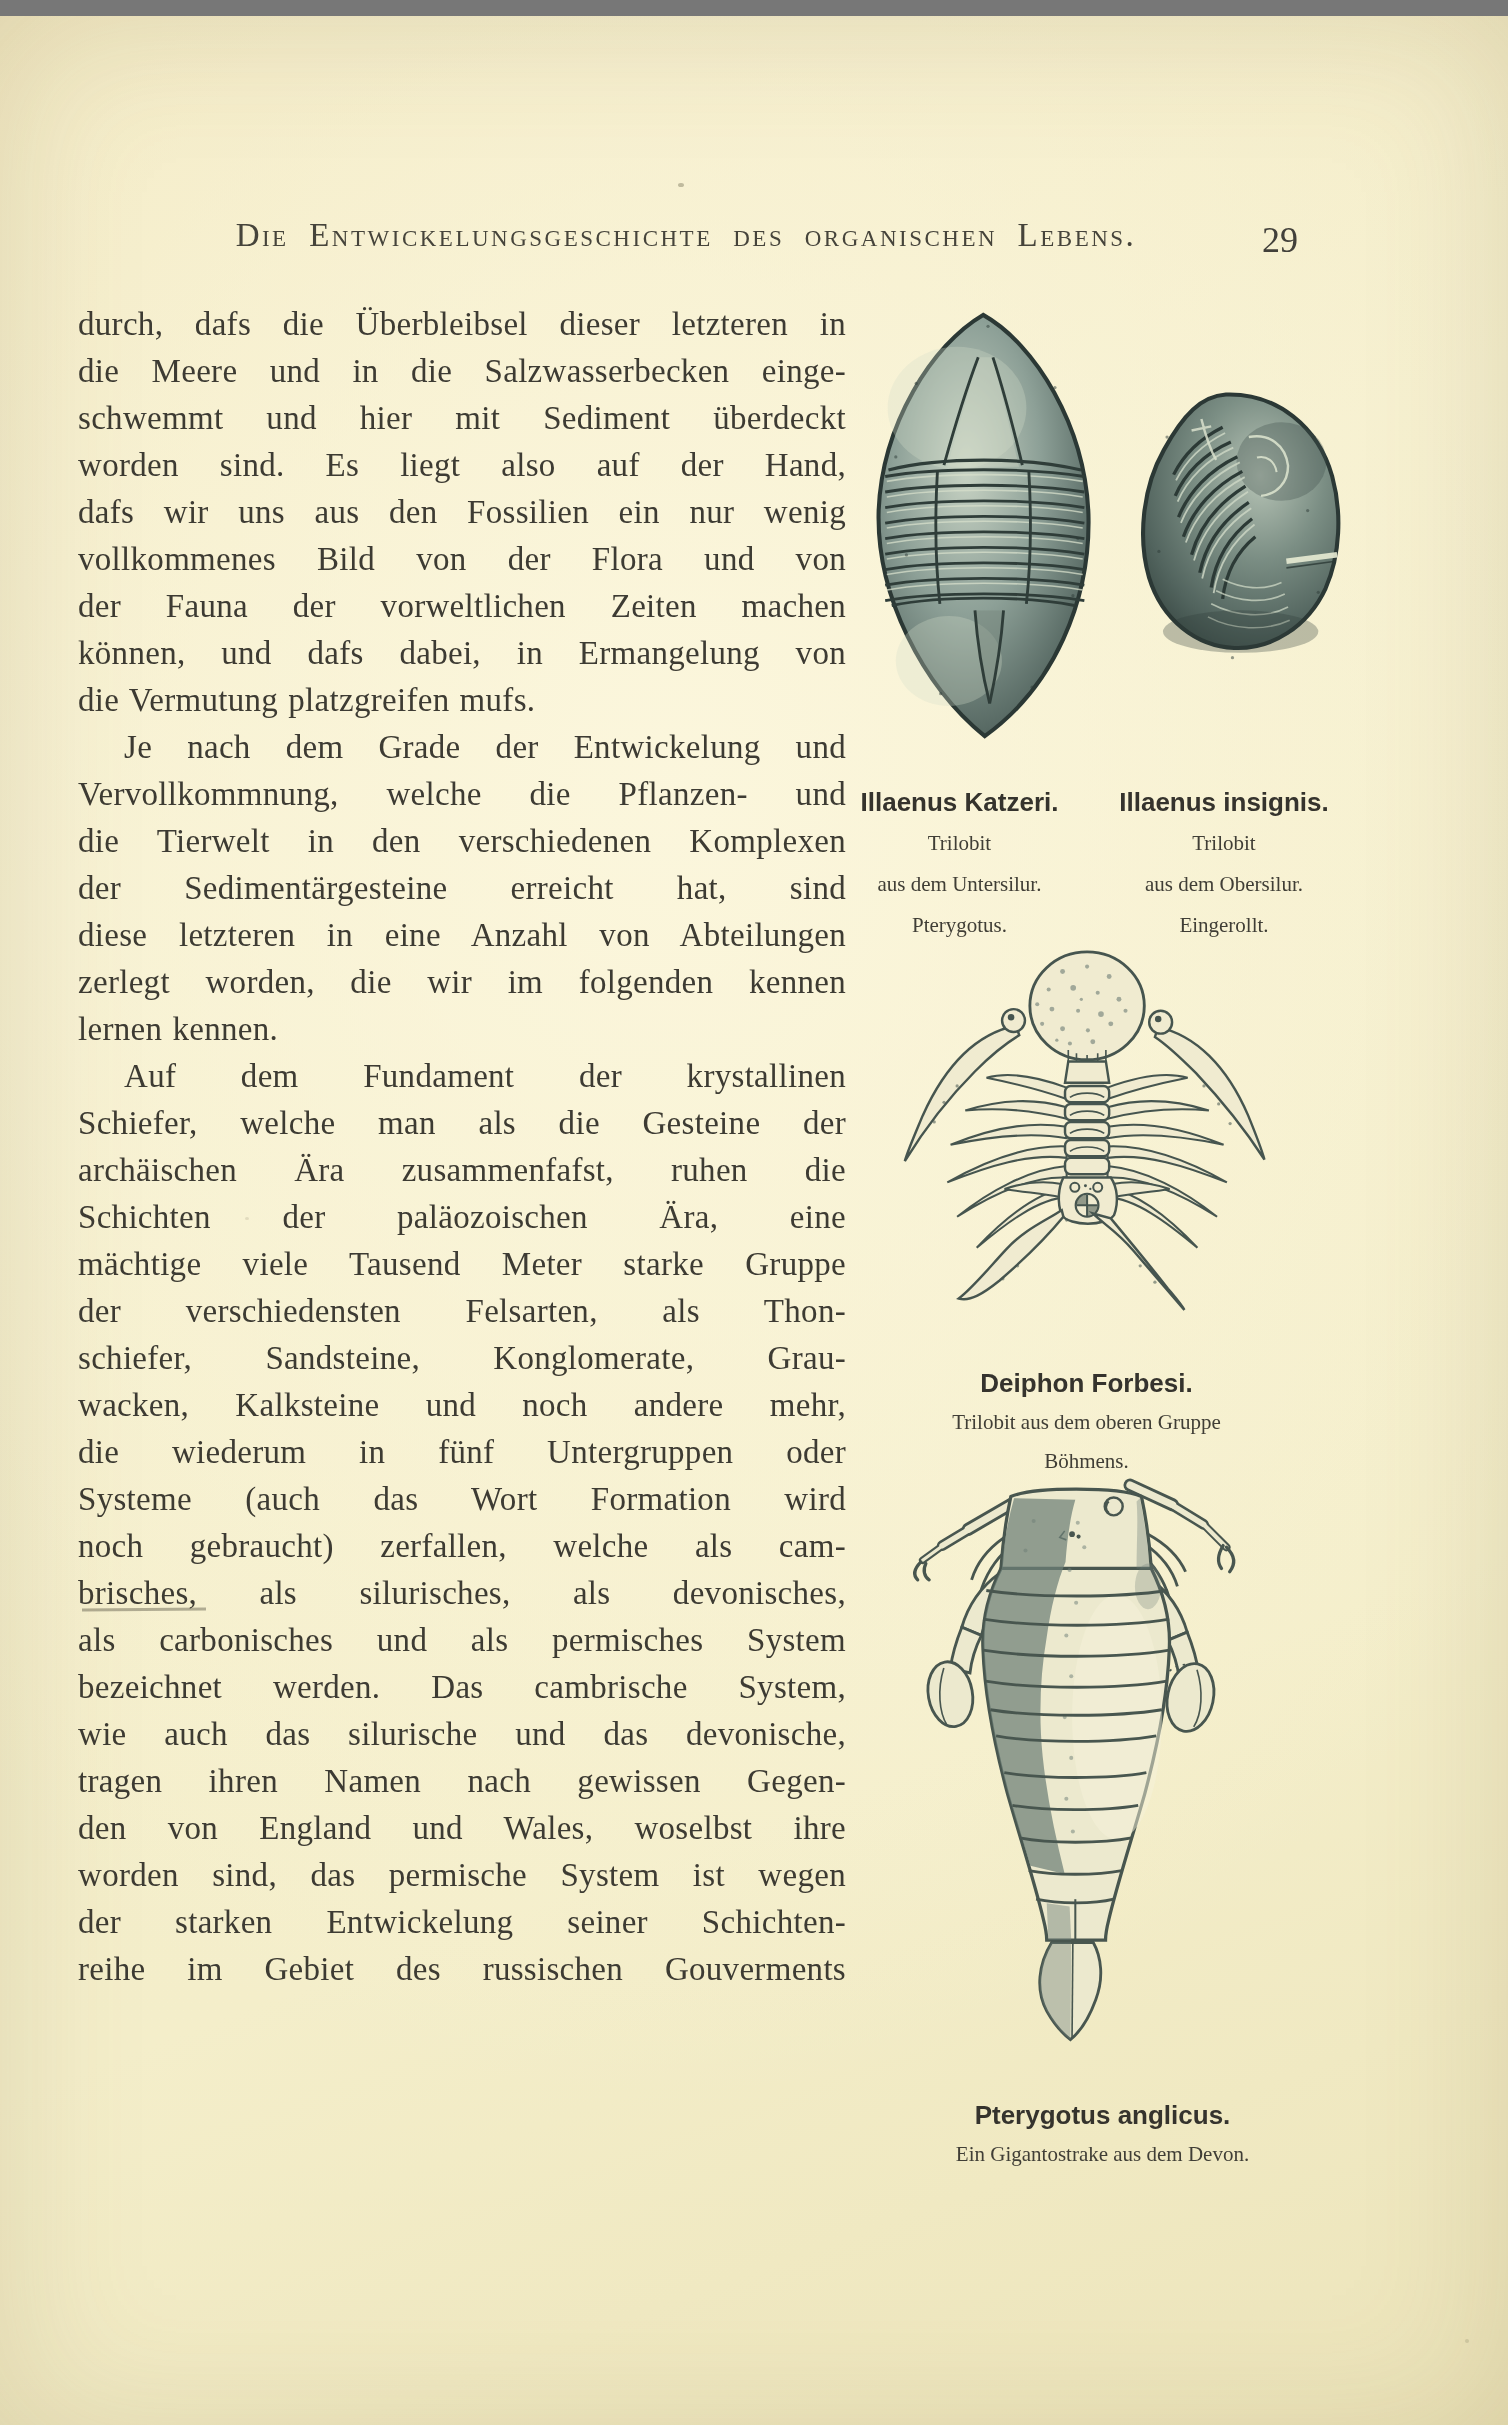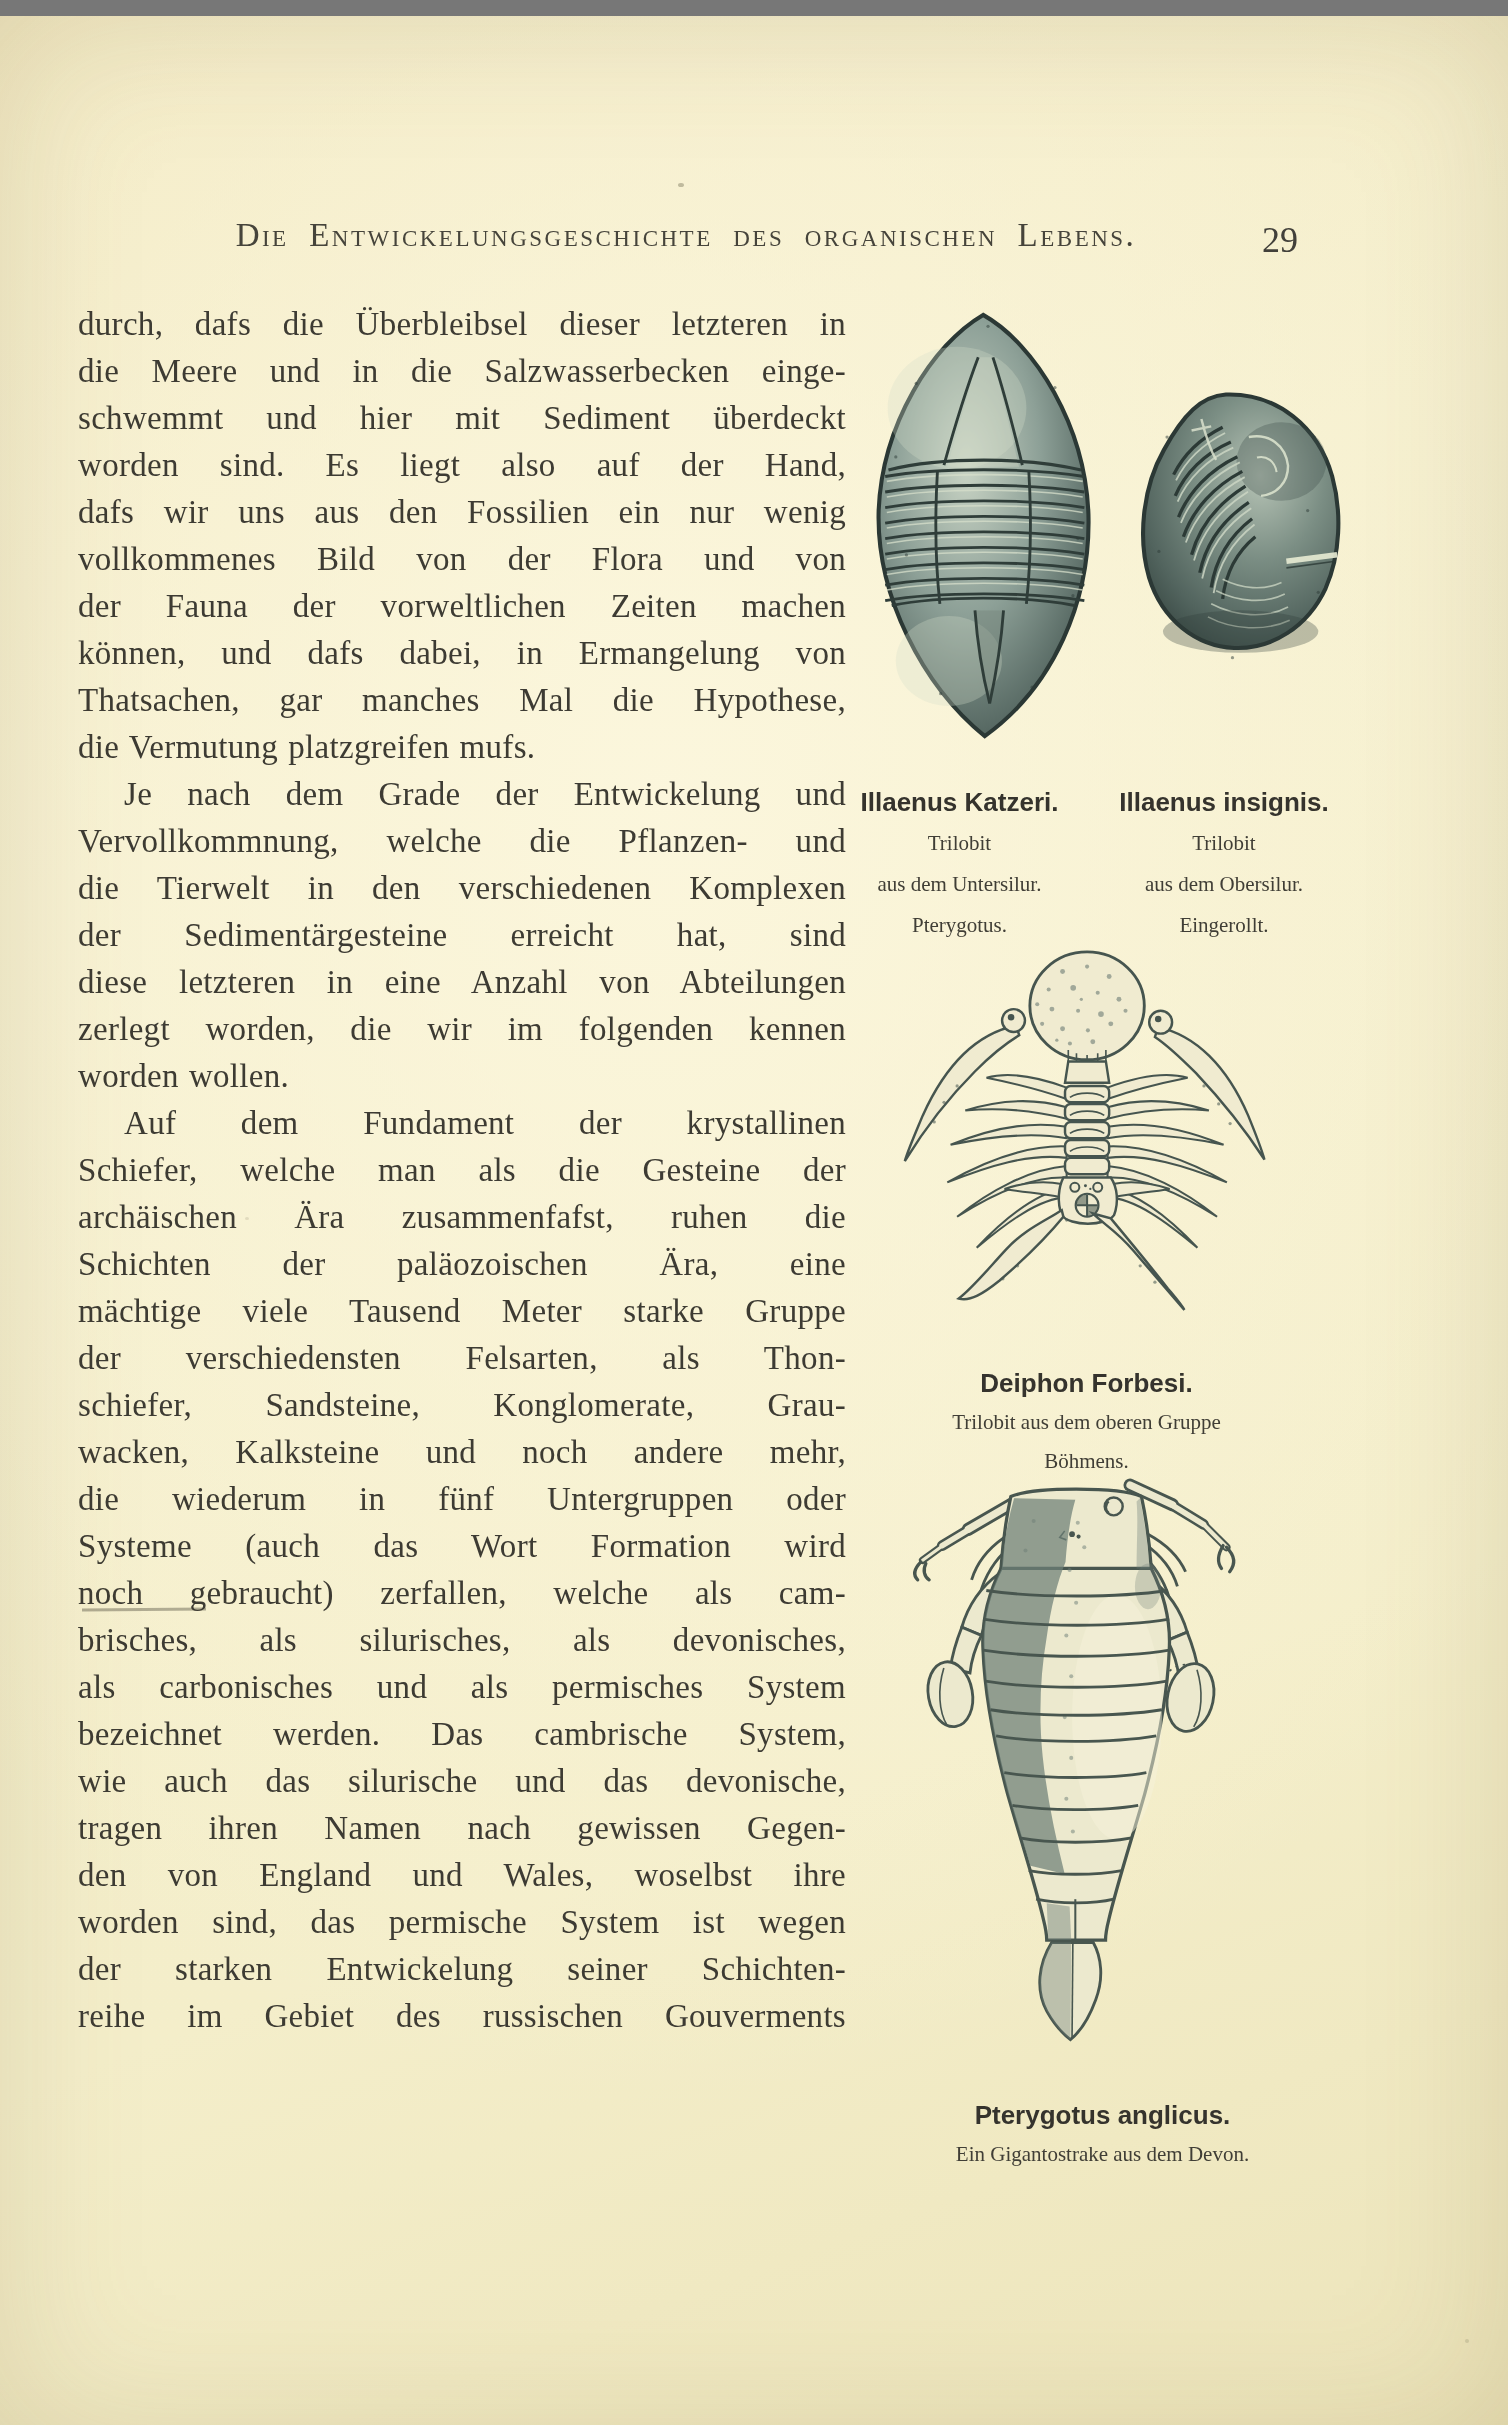--- a/index.html
+++ b/index.html
@@ -52,37 +52,36 @@
       <div class="line j">worden sind.  Es liegt also auf der Hand,</div>
 
       <div class="line j">dafs wir uns aus den Fossilien ein nur wenig</div>
 
       <div class="line j">vollkommenes Bild von der Flora und von</div>
 
       <div class="line j">der Fauna der vorweltlichen Zeiten machen</div>
 
       <div class="line j">können, und dafs dabei, in Ermangelung von</div>
 
-      <div class="line j">Thatsachen, gar manches Mal die Hypothese,</div>
 
       <div class="line e">die Vermutung platzgreifen mufs.</div>
 
       <div class="line i">Je nach dem Grade der Entwickelung und</div>
 
       <div class="line j">Vervollkommnung, welche die Pflanzen- und</div>
 
       <div class="line j">die Tierwelt in den verschiedenen Komplexen</div>
 
       <div class="line j">der Sedimentärgesteine erreicht hat, sind</div>
 
       <div class="line j">diese letzteren in eine Anzahl von Abteilungen</div>
 
       <div class="line j">zerlegt worden, die wir im folgenden kennen</div>
 
-      <div class="line e">worden wollen.</div>
+      <div class="line e">lernen kennen.</div>
 
       <div class="line i">Auf dem Fundament der krystallinen</div>
 
       <div class="line j">Schiefer, welche man als die Gesteine der</div>
 
       <div class="line j">archäischen Ära zusammenfafst, ruhen die</div>
 
       <div class="line j">Schichten der paläozoischen Ära, eine</div>
 
       <div class="line j">mächtige viele Tausend Meter starke Gruppe</div>

